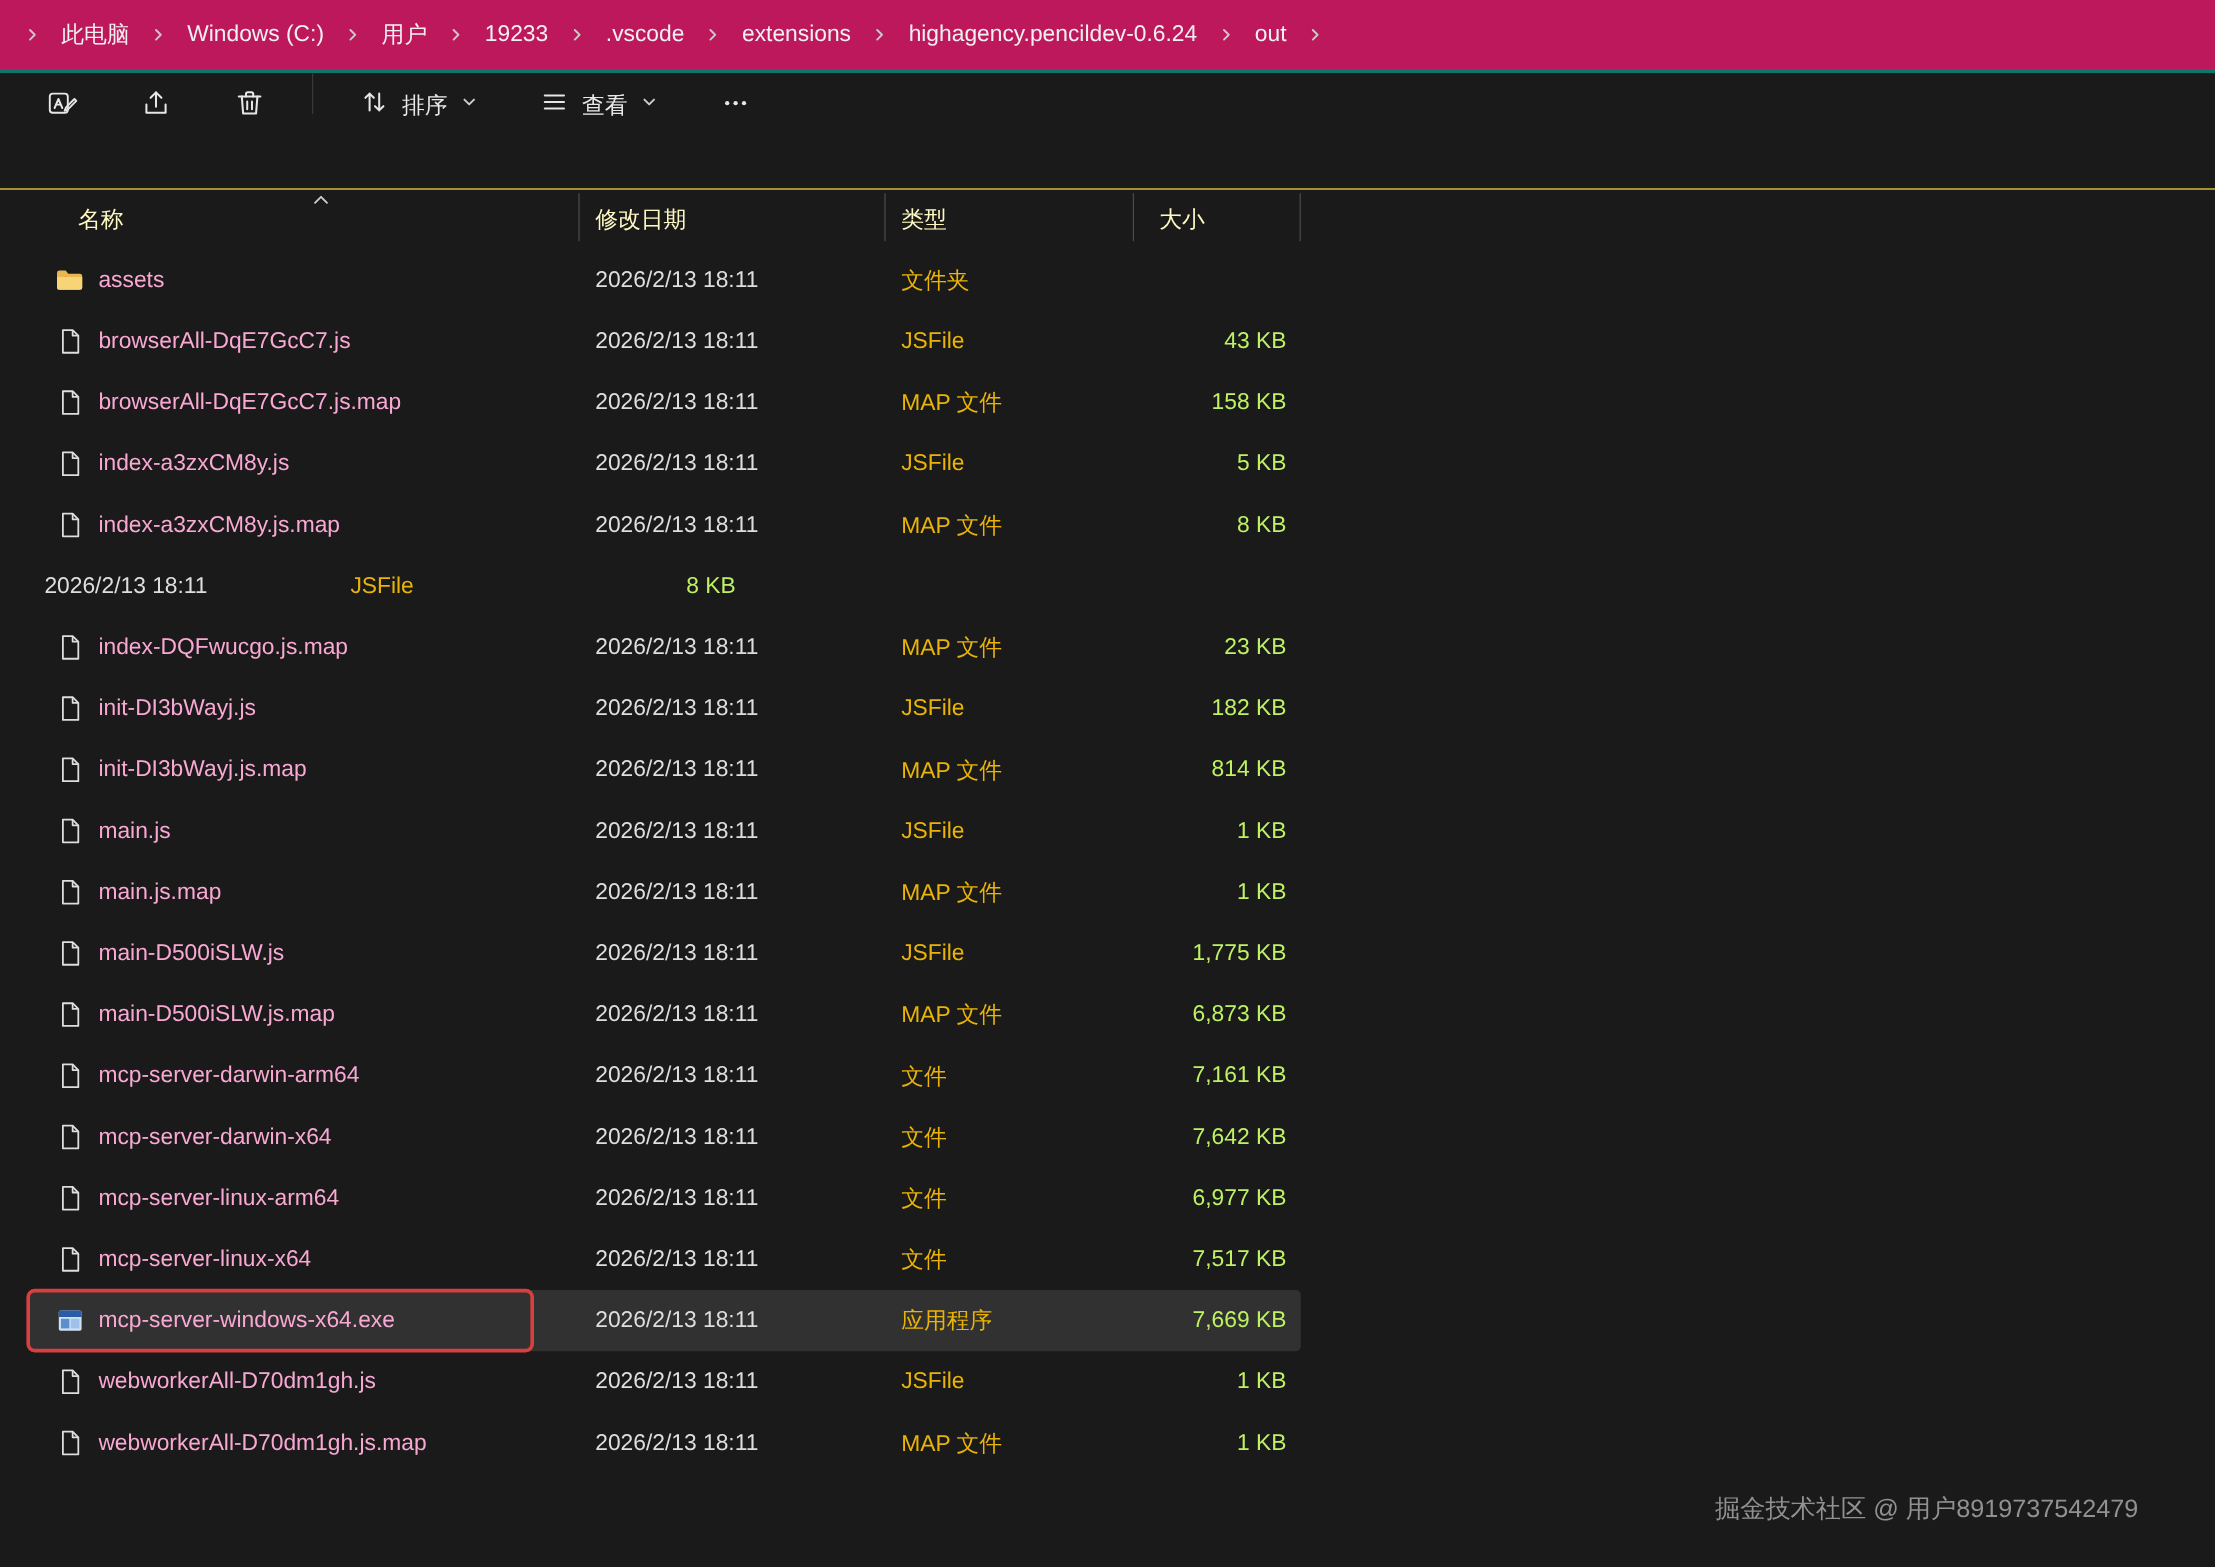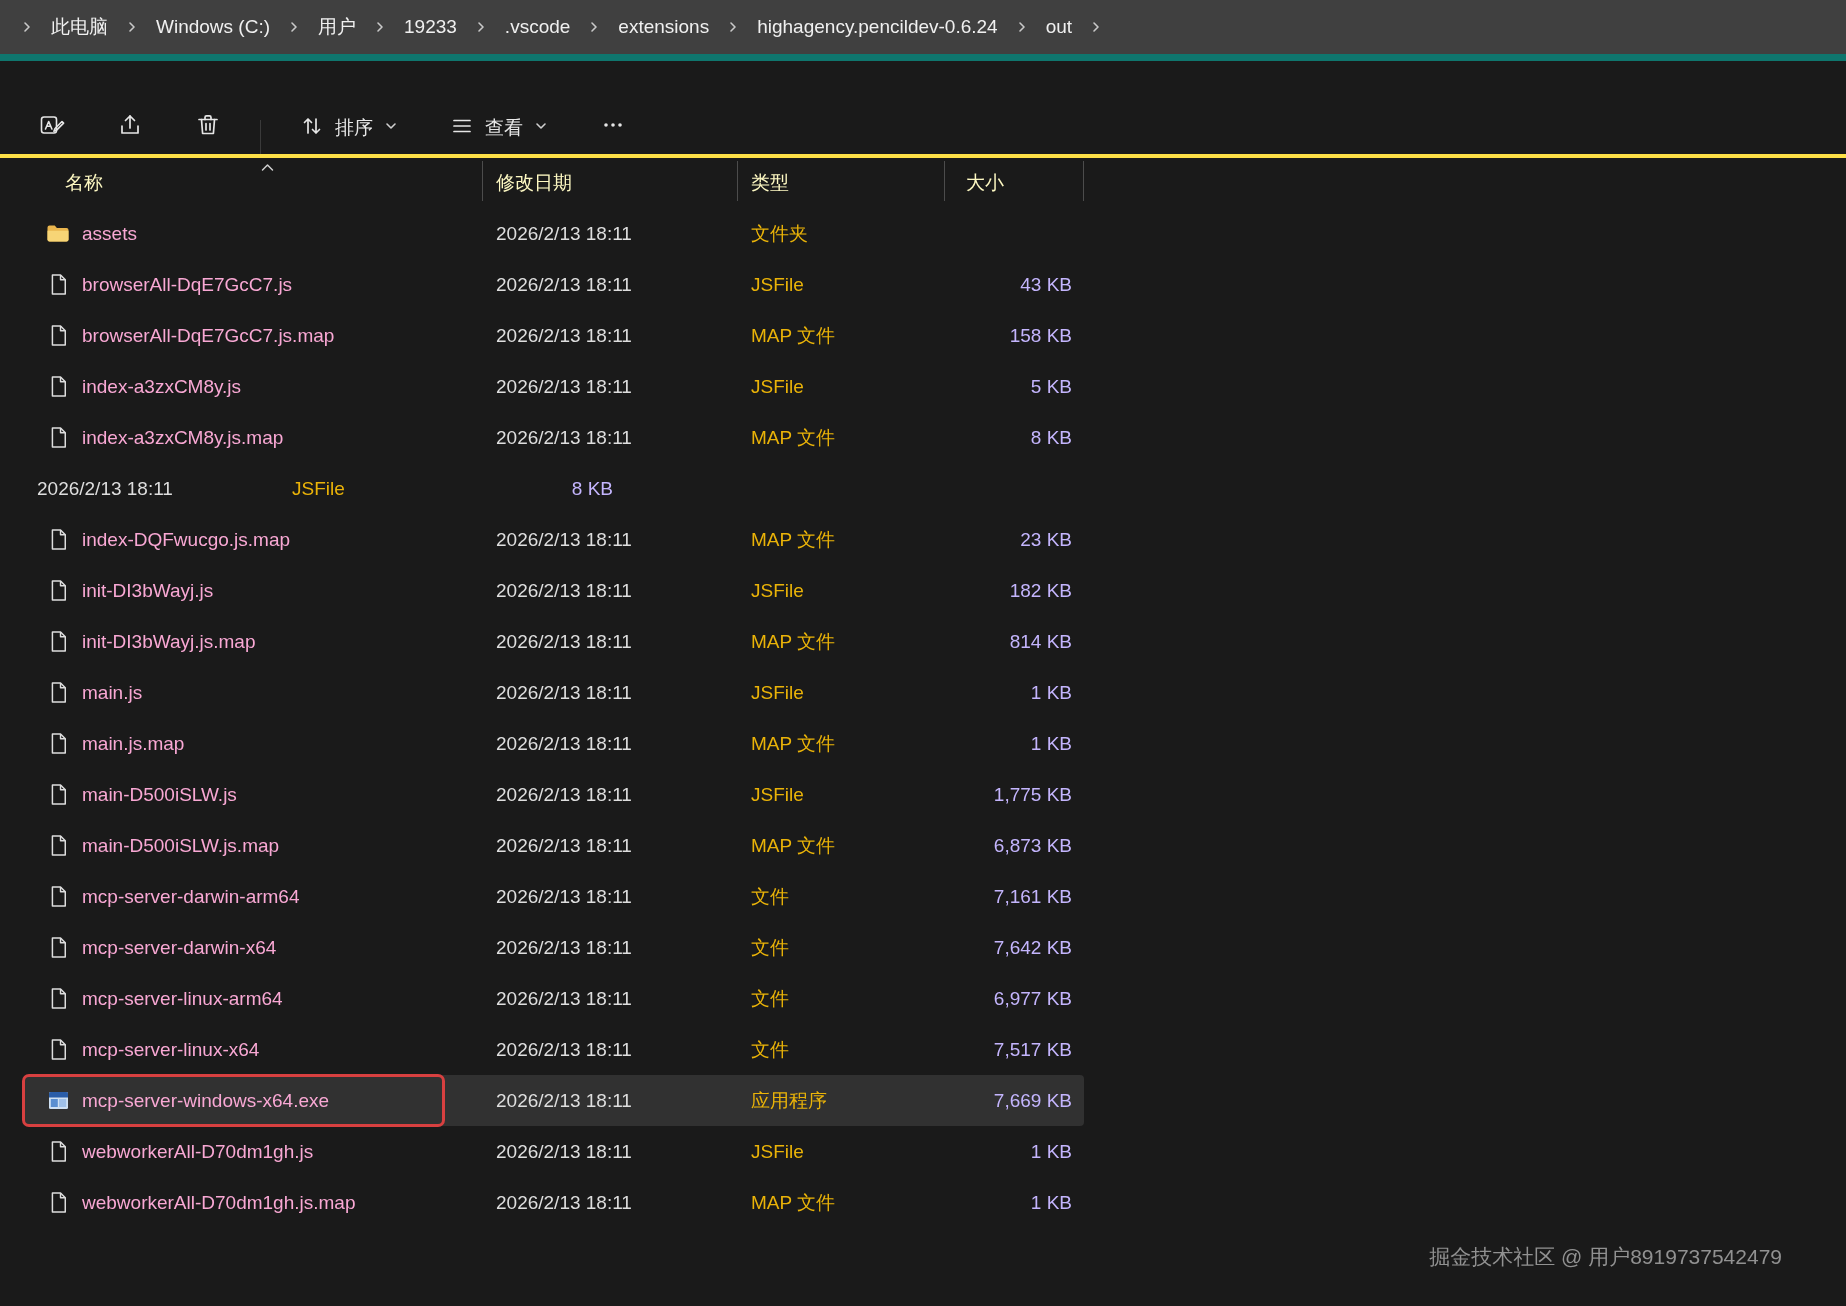--- a/index.html
+++ b/index.html
@@ -7,38 +7,38 @@
   body {
     position:relative;
     background:#1a1a1a;
     color:#e9e9e9;
     font-family:"Liberation Sans","DejaVu Sans",sans-serif;
     overflow:hidden;
   }
   
   .addressbar{
     height:61px;
-    background:#404040;
-    border-bottom:7px solid #0f766e;
+    background:#be185d;
+    border-bottom:3px solid #0f766e;
     display:flex; align-items:center;
     padding:0 14px;
     white-space:nowrap;
   }
   .crumb{
     font-size:19px; color:#f0f0f0;
     padding:8px 11px; border-radius:5px; cursor:default;
   }
   .crumb-sep{ display:flex; align-items:center; padding:0 7px; }
   
   .toolbar{
     height:97px;
-    display:flex; align-items:flex-end;
+    display:flex; align-items:flex-start;
     padding:0 26px;
     gap:26px;
-    border-bottom:4px solid #fde047;
+    border-bottom:1px solid #fde047;
     background:#1a1a1a;
   }
   .tbtn{
     display:flex; align-items:center; gap:11px;
     padding:12px 13px; border-radius:6px; cursor:default;
   }
   .tbtn .lbl{ font-size:19px; color:#e9e9e9; }
   .tsep{ width:1px; height:34px; background:#3a3a3a; }
   
   .listhead{
@@ -63,21 +63,21 @@
     display:flex; align-items:center;
     border-radius:4px;
     cursor:default;
   }
   .row.selected{ background:var(--selection-bg,#313131); }
   .cell{ height:100%; display:flex; align-items:center; font-size:19px; color:#e4e4e4; overflow:hidden; white-space:nowrap; }
   .c-name{ width:459px; padding-left:22px; gap:12px; color:#f9a8d4; }
   .c-name .fname{ overflow:hidden; text-overflow:ellipsis; }
   .c-date{ width:255px; padding-left:13px; color:#dedede; }
   .c-type{ width:207px; padding-left:13px; color:#eab308; }
-  .c-size{ width:139px; padding-right:12px; justify-content:flex-end; color:#c4b5fd; }
+  .c-size{ width:139px; padding-right:12px; justify-content:flex-end; color:#bef264; }
   .file-icon{ display:flex; align-items:center; justify-content:center; width:24px; flex:none; }
   .annotation{
     position:absolute; left:-2px; top:-1px;
     width:423px; height:53px;
     border:3px solid var(--accent-red,#d84040);
     border-radius:7px;
     pointer-events:none;
   }
   
   .watermark{

